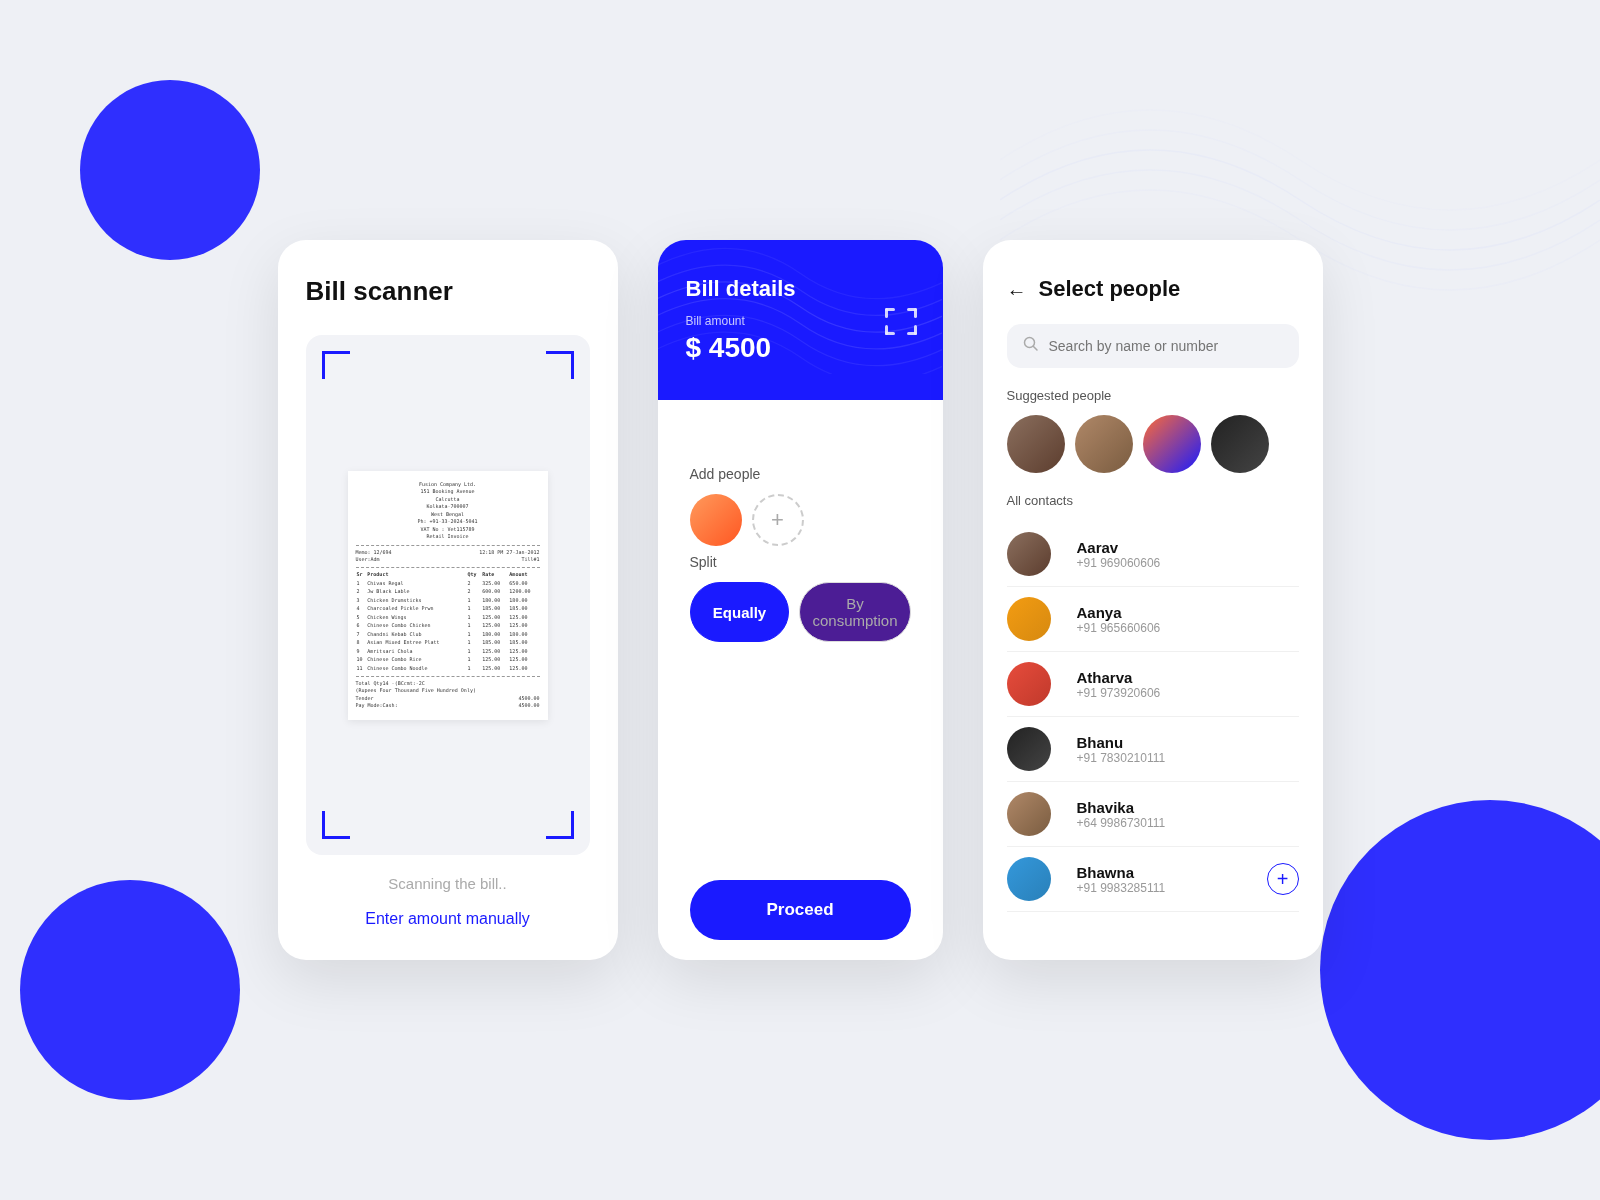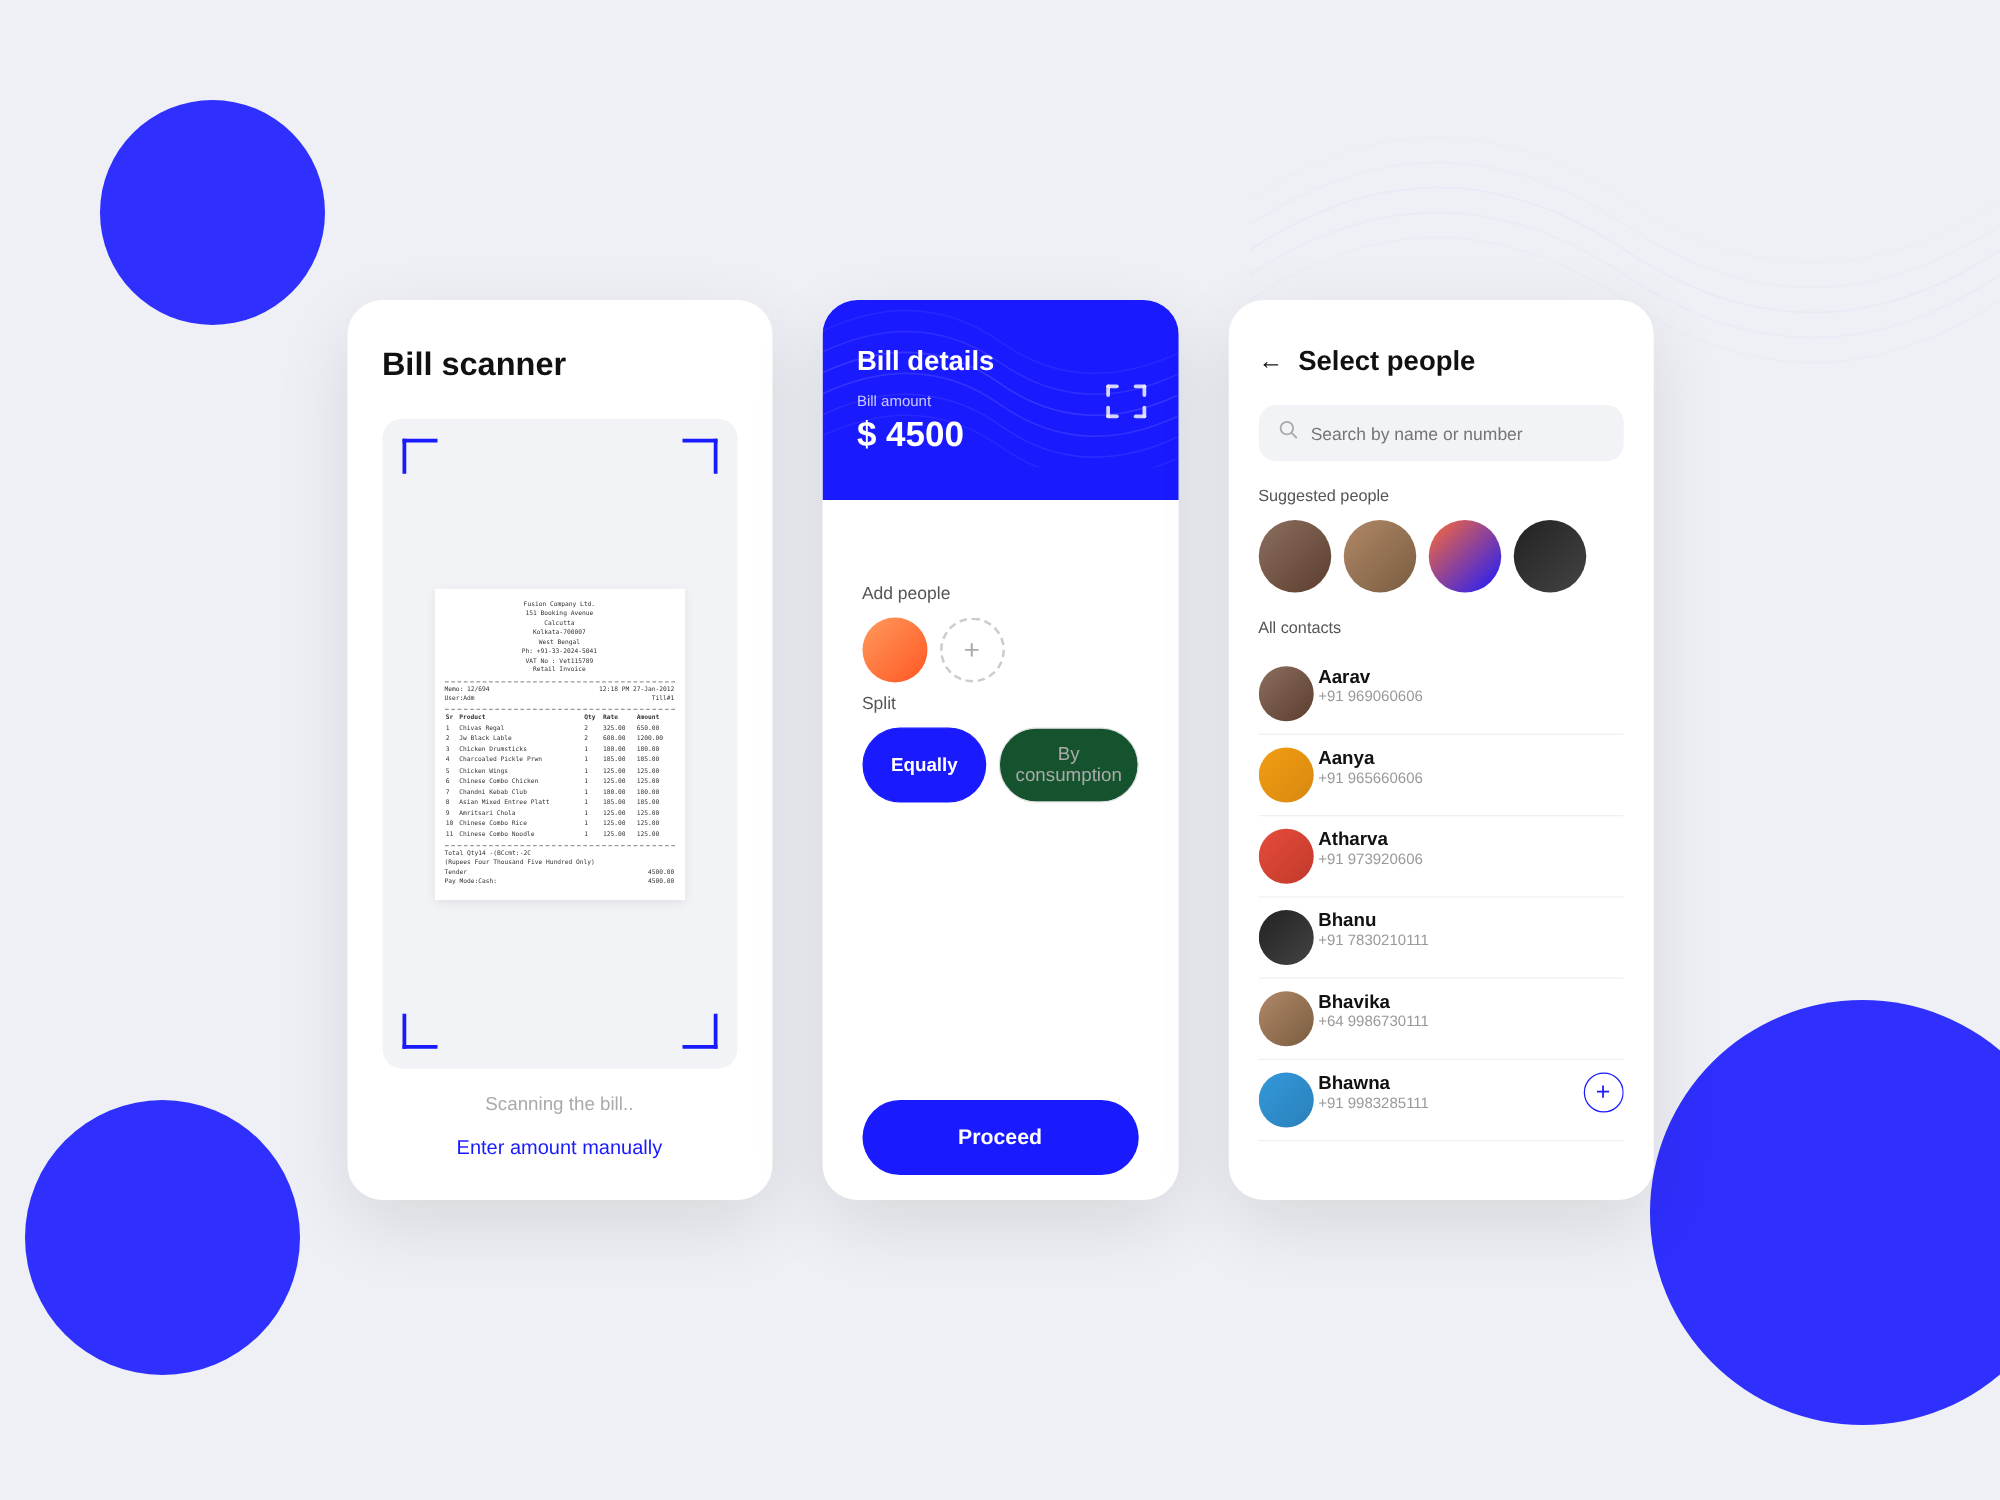--- a/index.html
+++ b/index.html
@@ -270,21 +270,21 @@
       gap: 10px;
     }
     .split-btn {
       flex: 1;
       border: 1.5px solid #1a1aff;
       border-radius: 50px;
       padding: 12px;
       font-size: 15px;
       text-align: center;
       cursor: pointer;
-      background: #14532d;
+      background: #4c1d95;
       color: #1a1aff;
       font-weight: 600;
     }
     .split-btn.active {
       background: #1a1aff;
       color: #fff;
     }
     .split-btn.inactive {
       border-color: #ddd;
       color: #aaa;
@@ -373,22 +373,22 @@
     }
     .contacts-list {
       flex: 1;
       overflow: hidden;
       display: flex;
       flex-direction: column;
       gap: 0;
     }
     .contact-item {
       display: flex;
-      align-items: flex-start;
-      gap: 4px;
+      align-items: center;
+      gap: 26px;
       padding: 10px 0;
       border-bottom: 1px solid #f0f0f0;
     }
     .contact-avatar {
       width: 44px;
       height: 44px;
       border-radius: 50%;
       background: #ccc;
       flex-shrink: 0;
       overflow: hidden;

